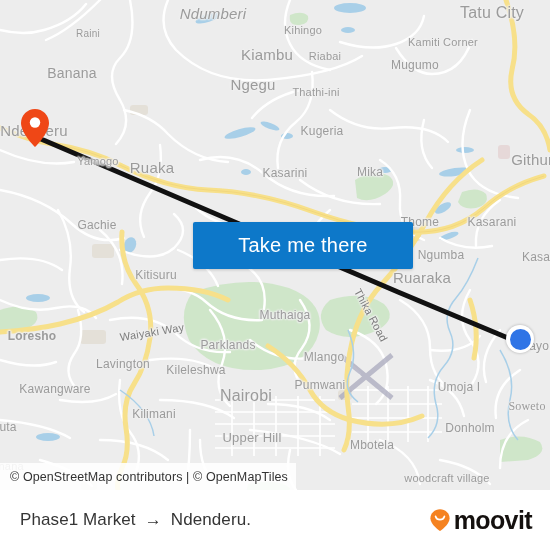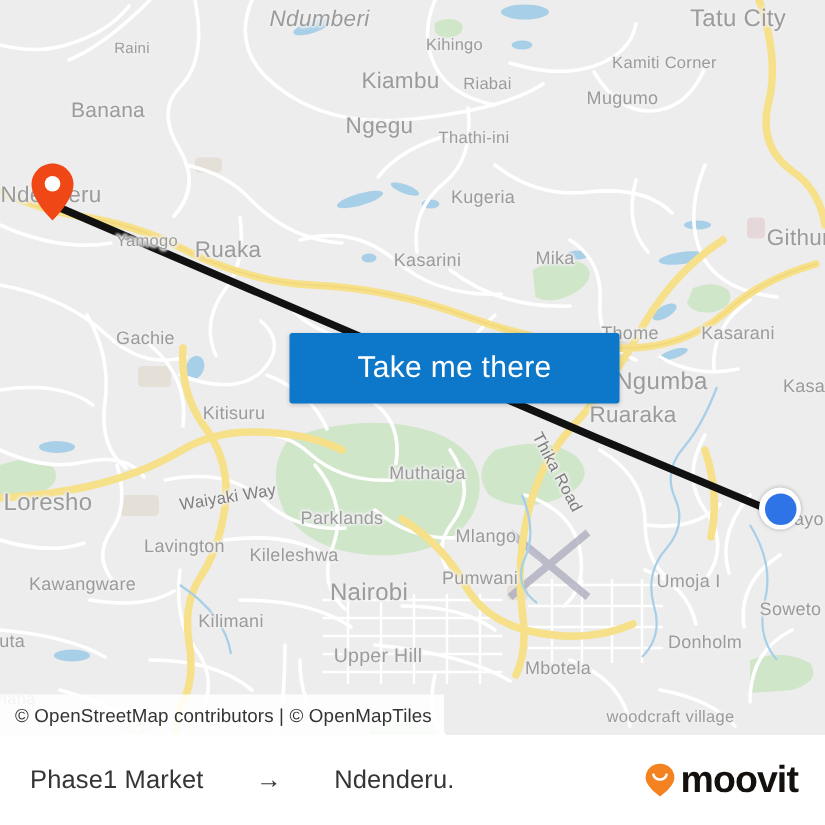--- a/index.html
+++ b/index.html
@@ -133,21 +133,20 @@
     justify-content: space-between;
     padding: 0 18px 0 20px;
     box-sizing: border-box;
   }
   #route-summary {
     display: flex;
     align-items: flex-start;
     font-size: 17px;
     color: #353535;
     letter-spacing: 0.1px;
-    gap: 26px;
   }
   #route-summary .arrow {
     margin: 0 9px;
     font-size: 17px;
     color: #353535;
   }
   #brand-logo {
     display: flex;
     align-items: center;
     gap: 1px;
@@ -324,35 +323,35 @@
         <div class="map-label" style="left: 322px; top: 131px; font-size: 12px;">Kugeria</div>
         <div class="map-label" style="left: 34px; top: 130px; font-size: 15px;">Ndenderu</div>
         <div class="map-label" style="left: 98px; top: 161px; font-size: 11px;">Yamogo</div>
         <div class="map-label" style="left: 152px; top: 167px; font-size: 15px;">Ruaka</div>
         <div class="map-label" style="left: 534px; top: 159px; font-size: 15px;">Githuri</div>
         <div class="map-label" style="left: 285px; top: 173px; font-size: 12px;">Kasarini</div>
         <div class="map-label" style="left: 370px; top: 172px; font-size: 12px;">Mika</div>
         <div class="map-label" style="left: 97px; top: 208px; font-size: 12px; margin-top: 17px;">Gachie</div>
         <div class="map-label" style="left: 420px; top: 222px; font-size: 12px;">Thome</div>
         <div class="map-label" style="left: 492px; top: 222px; font-size: 12px;">Kasarani</div>
-        <div class="map-label" style="left: 441px; top: 255px; font-size: 16px;">Ngumba</div>
+        <div class="map-label" style="left: 441px; top: 255px; font-size: 12px;">Ngumba</div>
         <div class="map-label" style="left: 536px; top: 257px; font-size: 12px;">Kasa</div>
         <div class="map-label" style="left: 156px; top: 275px; font-size: 12px;">Kitisuru</div>
         <div class="map-label" style="left: 422px; top: 277px; font-size: 15px;">Ruaraka</div>
         <div class="map-label" style="left: 285px; top: 315px; font-size: 12px;">Muthaiga</div>
-        <div class="map-label" style="left: 32px; top: 336px; font-size: 16px;">Loresho</div>
+        <div class="map-label" style="left: 32px; top: 336px; font-size: 12px; font-weight: bold;">Loresho</div>
         <div class="map-label" style="left: 228px; top: 345px; font-size: 12px;">Parklands</div>
         <div class="map-label" style="left: 324px; top: 357px; font-size: 12px;">Mlango</div>
         <div class="map-label" style="left: 123px; top: 364px; font-size: 12px;">Lavington</div>
         <div class="map-label" style="left: 196px; top: 370px; font-size: 12px;">Kileleshwa</div>
         <div class="map-label" style="left: 55px; top: 389px; font-size: 12px;">Kawangware</div>
         <div class="map-label" style="left: 320px; top: 385px; font-size: 12px;">Pumwani</div>
         <div class="map-label" style="left: 459px; top: 387px; font-size: 12px;">Umoja I</div>
         <div class="map-label" style="left: 246px; top: 396px; font-size: 16px;">Nairobi</div>
-        <div class="map-label" style="left: 527px; top: 406px; font-size: 12px;">Soweto</div>
+        <div class="map-label" style="left: 527px; top: 406px; font-size: 12px; font-family: Liberation Serif, serif;">Soweto</div>
         <div class="map-label" style="left: 154px; top: 414px; font-size: 12px;">Kilimani</div>
         <div class="map-label" style="left: 470px; top: 428px; font-size: 12px;">Donholm</div>
         <div class="map-label" style="left: 252px; top: 437px; font-size: 13px;">Upper Hill</div>
         <div class="map-label" style="left: 372px; top: 445px; font-size: 12px;">Mbotela</div>
         <div class="map-label" style="left: 6px; top: 427px; font-size: 12px;">ruta</div>
         <div class="map-label" style="left: 540px; top: 346px; font-size: 12px;">Kayole</div>
         <div class="map-label" style="left: 447px; top: 478px; font-size: 11px;">woodcraft village</div>
         <div class="map-label" style="left: 8px; top: 466px; font-size: 11px;">anana</div>
         <div class="map-label road" style="left: 152px; top: 332px; transform: translate(-50%, -50%) rotate(-9deg);">Waiyaki Way</div>
         <div class="map-label road" style="left: 371px; top: 315px; transform: translate(-50%, -50%) rotate(62deg);">Thika Road</div>

